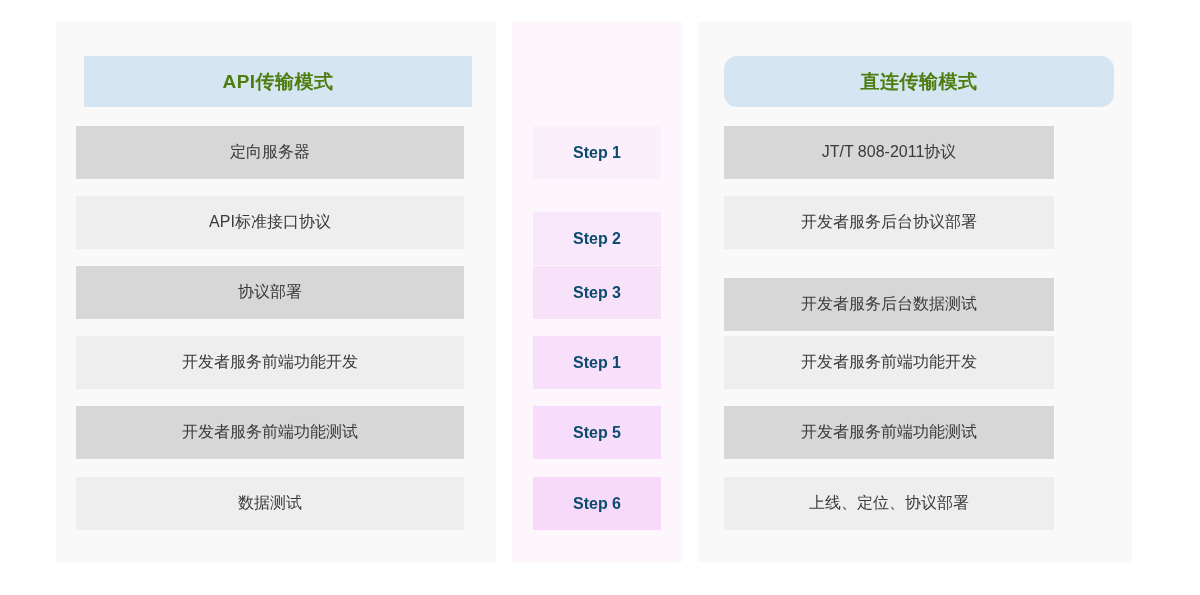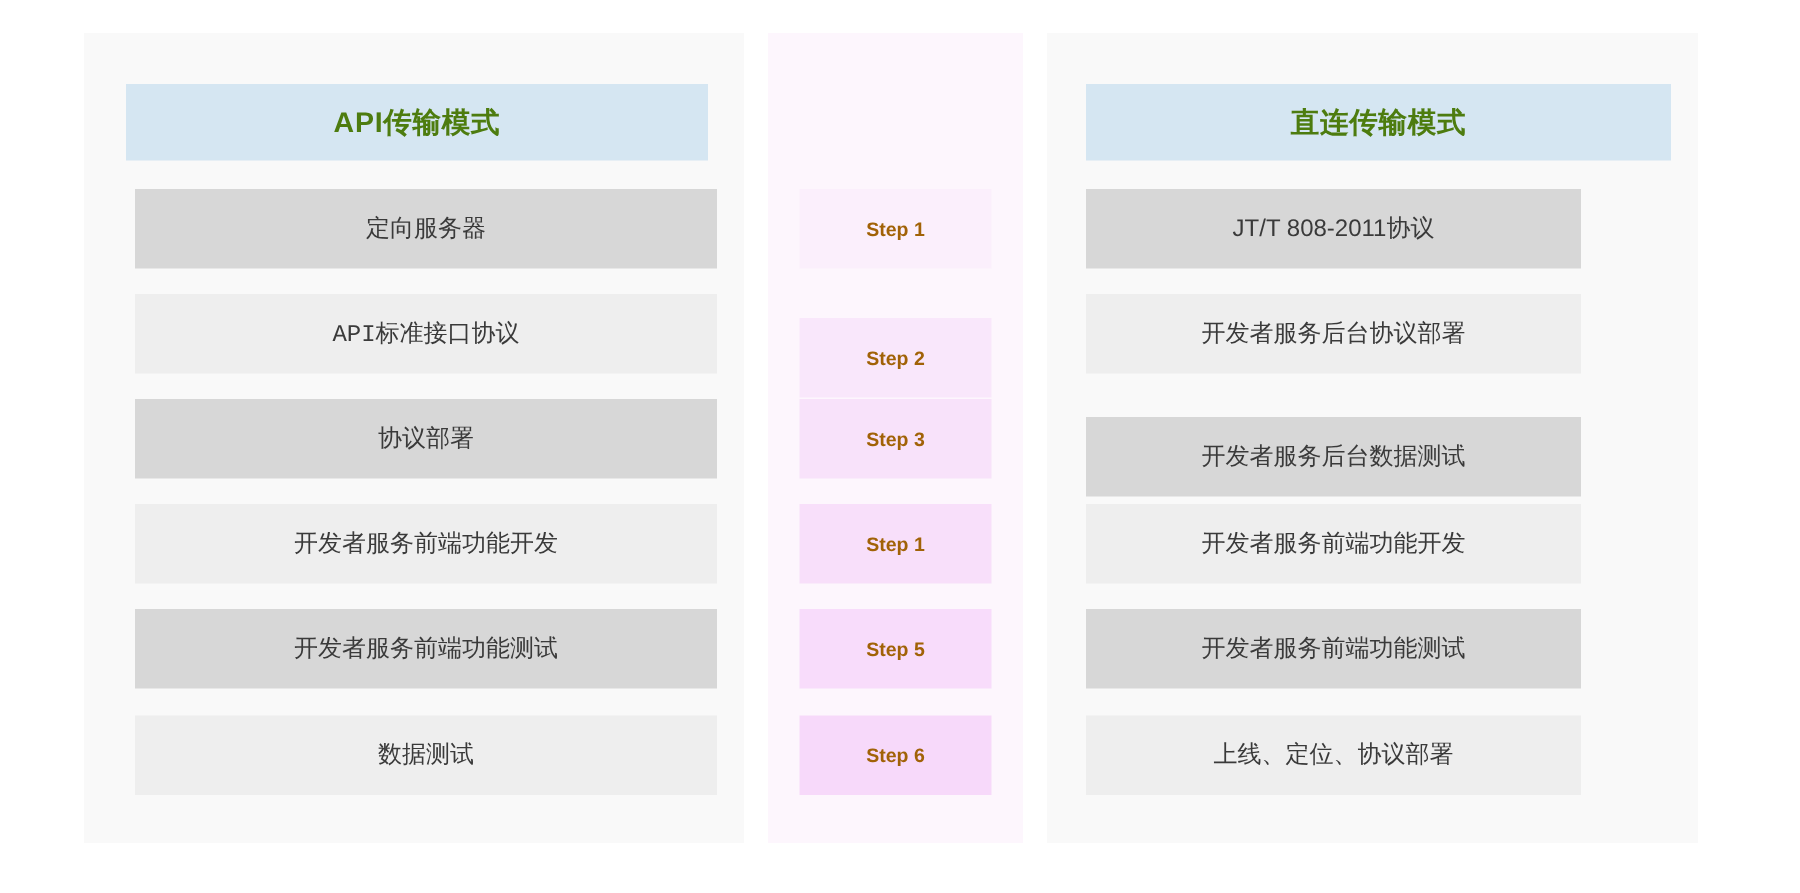--- a/index.html
+++ b/index.html
@@ -40,51 +40,51 @@
     color: #4d7c0f;
     font-size: 19px;
     font-weight: bold;
     letter-spacing: 0.5px;
     display: flex;
     align-items: center;
     justify-content: center;
     box-sizing: border-box;
   }
   .col-header.left  { left: 84px;  width: 388px; }
-  .col-header.right { left: 724px; width: 390px; }
+  .col-header.right { left: 724px; width: 390px; border-radius: 13px; }
 
   
   .row {
     position: absolute;
     height: 53px;
     display: flex;
     align-items: center;
     justify-content: center;
     font-size: 16px;
     color: #3a3a3a;
     box-sizing: border-box;
     white-space: nowrap;
   }
-  .row.left  { left: 90px;  width: 388px; font-family: Liberation Mono, monospace; }
+  .row.left  { left: 76px;  width: 388px; }
   .row.right { left: 724px; width: 330px; }
   .row.dark  { background: #d7d7d7; }
   .row.light { background: #eeeeee; }
 
   
   .step {
     position: absolute;
     left: 533px;
     width: 128px;
     height: 53px;
     display: flex;
     align-items: center;
     justify-content: center;
-    font-size: 13px;
+    font-size: 16px;
     font-weight: bold;
-    color: #a16207;
+    color: #0c4a6e;
     box-sizing: border-box;
     white-space: nowrap;
   }
 </style>
 </head>
 <body>
 
 <div class="stage">
 
   <div class="panel panel-left"></div>

